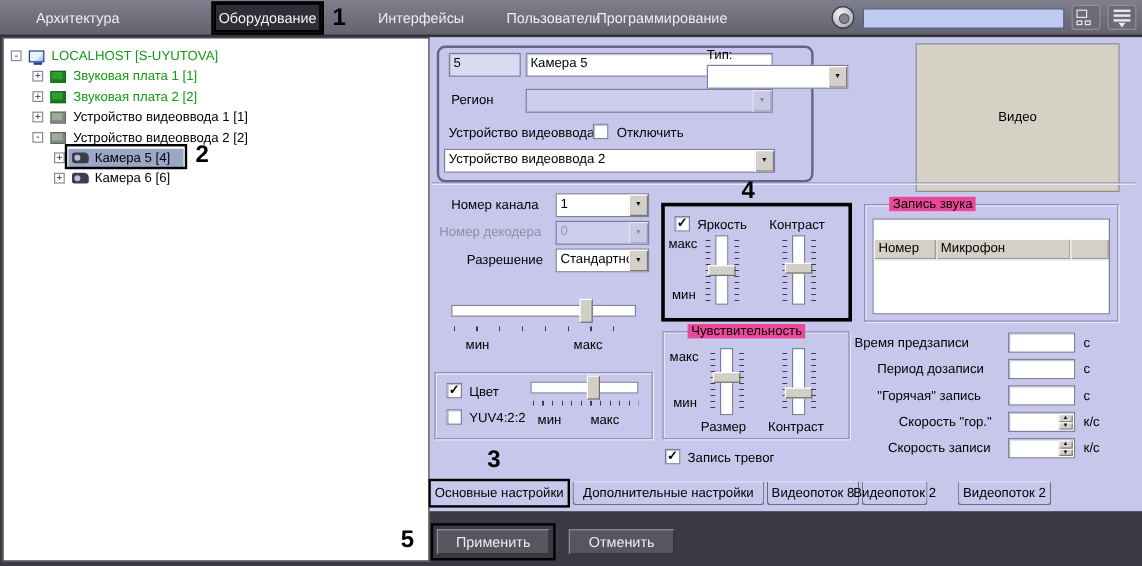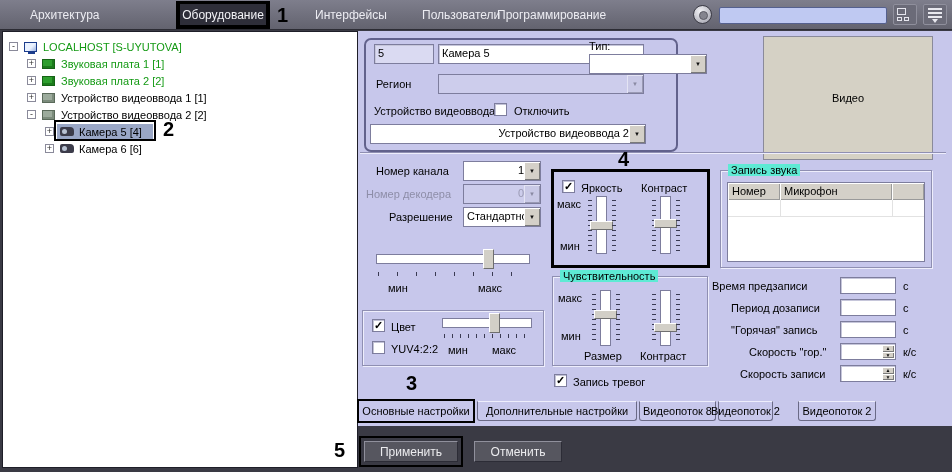--- a/index.html
+++ b/index.html
@@ -49,28 +49,28 @@
   .selbg { position:absolute; left:54px; top:0; width:96px; height:17px; background:#9AA7C6; }
 
   
   .dialog { position:absolute; left:358px; top:31px; width:594px; height:395px; background:#C7C7EB; }
   .label { position:absolute; white-space:nowrap; }
   .dis-label { color:#8e8ea8; }
   .input { position:absolute; background:#fff; border:1px solid #7d7d9d; box-shadow:inset 1px 1px 0 #c6c6da;
            font-size:11px; padding:2px 3px; overflow:hidden; white-space:nowrap; }
   .lav { background:#DADAF2; }
   .dd { position:absolute; background:#fff; border:1px solid #7d7d9d; display:flex; }
-  .dd-value { flex:1; padding:2px 0 4px 3px; overflow:hidden; white-space:nowrap; font-size:11px;text-align:right; }
+  .dd-value { flex:1; padding:2px 0 4px 3px; overflow:hidden; white-space:nowrap; font-size:11px; }
   .dd-btn { width:16px; background:#D4D0C8; box-shadow:inset 1px 1px 0 #fff, inset -1px -1px 0 #7a7a7a;
             display:flex; align-items:center; justify-content:center; font-size:6px; color:#111; }
   .dd.disabled { background:#CDCDEC; }
   .dd.disabled .dd-value { color:#9a9ab4; }
   .dd.disabled .dd-btn { background:#C9C9E6; box-shadow:inset 1px 1px 0 #e4e4f4, inset -1px -1px 0 #9a9ab4; color:#8a8aa2; }
   .group { position:absolute; border:1px solid #8f8fb2; box-shadow:inset 1px 1px 0 #eeeefc, 1px 1px 0 #eeeefc; }
-  .group-label { position:absolute; top:-7px; left:7px; background:#5eead4; padding:0 3px; white-space:nowrap; }
+  .group-label { position:absolute; top:-7px; left:20px; background:#ec4899; padding:0 3px; white-space:nowrap; }
   .round-group { position:absolute; border:2px solid #62628C; border-radius:7px; }
   .cb { position:absolute; width:13px; height:13px; background:#fff; border:1px solid #7d7d9d;
         box-shadow:inset 1px 1px 0 #c2c2d6; font-size:11px; font-weight:bold; line-height:11px; text-align:center; }
   .video { position:absolute; left:763px; top:36px; width:170px; height:124px; background:#D5D1C5;
            border:1px solid #8a8a9a; display:flex; align-items:center; justify-content:center; }
   .etch-h { position:absolute; height:0; border-top:1px solid #8f8fb2; border-bottom:1px solid #eeeefc; }
 
   
   .htrack { position:absolute; height:10px; background:#fff; border:1px solid #7d7d9d; }
   .hthumb { position:absolute; top:-6px; width:11px; height:20px; background:#D2CFC7;
@@ -79,21 +79,21 @@
             background-image:repeating-linear-gradient(to right,#3a3a52 0 1px,transparent 1px 19px); }
   .hticks.fine { background-image:repeating-linear-gradient(to right,#3a3a52 0 1px,transparent 1px 8px); }
   .vtrack { position:absolute; width:11px; background:#fff; border:1px solid #7d7d9d; }
   .vthumb { position:absolute; left:-7px; width:23px; height:9px; background:#D2CFC7;
             border:1px solid; border-color:#fff #6f6f6f #6f6f6f #fff; }
   .vticks { position:absolute; width:4px;
             background-image:repeating-linear-gradient(to bottom,#3a3a52 0 1px,transparent 1px 5px); }
 
   
   .table { position:absolute; background:#fff; border:1px solid #7d7d9d; }
-  .th { position:absolute; top:0; height:17px; background:#D4D0C8; box-shadow:inset 1px 1px 0 #fff, inset -1px -1px 0 #9a9a9a;
+  .th { position:absolute; top:16px; height:17px; background:#D4D0C8; box-shadow:inset 1px 1px 0 #fff, inset -1px -1px 0 #9a9a9a;
         padding:2px 4px; }
   .tr-line { position:absolute; height:17px; border-bottom:1px solid #e2e2e2; }
   .tc-line { position:absolute; top:17px; width:1px; background:#e2e2e2; }
 
   
   .spin { position:absolute; right:1px; top:1px; bottom:1px; width:12px; display:flex; flex-direction:column; }
   .spin span { flex:1; background:#D4D0C8; box-shadow:inset 1px 1px 0 #fff, inset -1px -1px 0 #7a7a7a;
                font-size:5px; line-height:6px; text-align:center; color:#111; }
 
   

